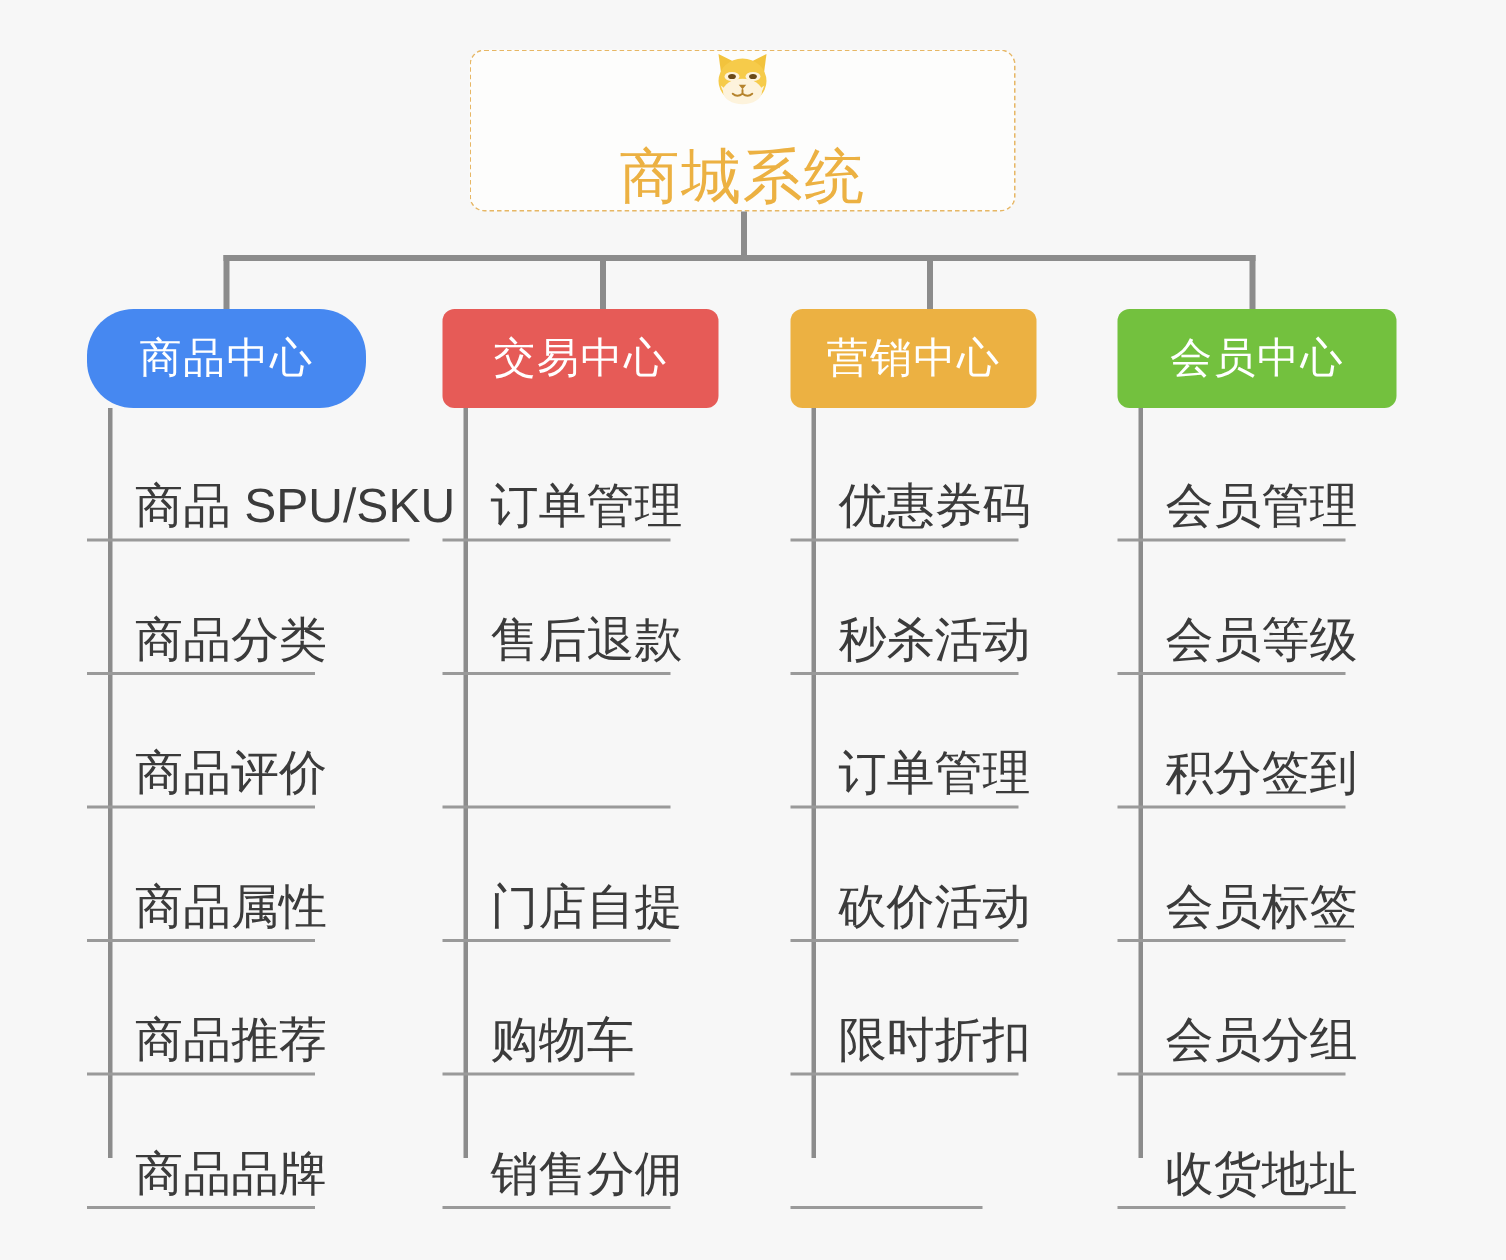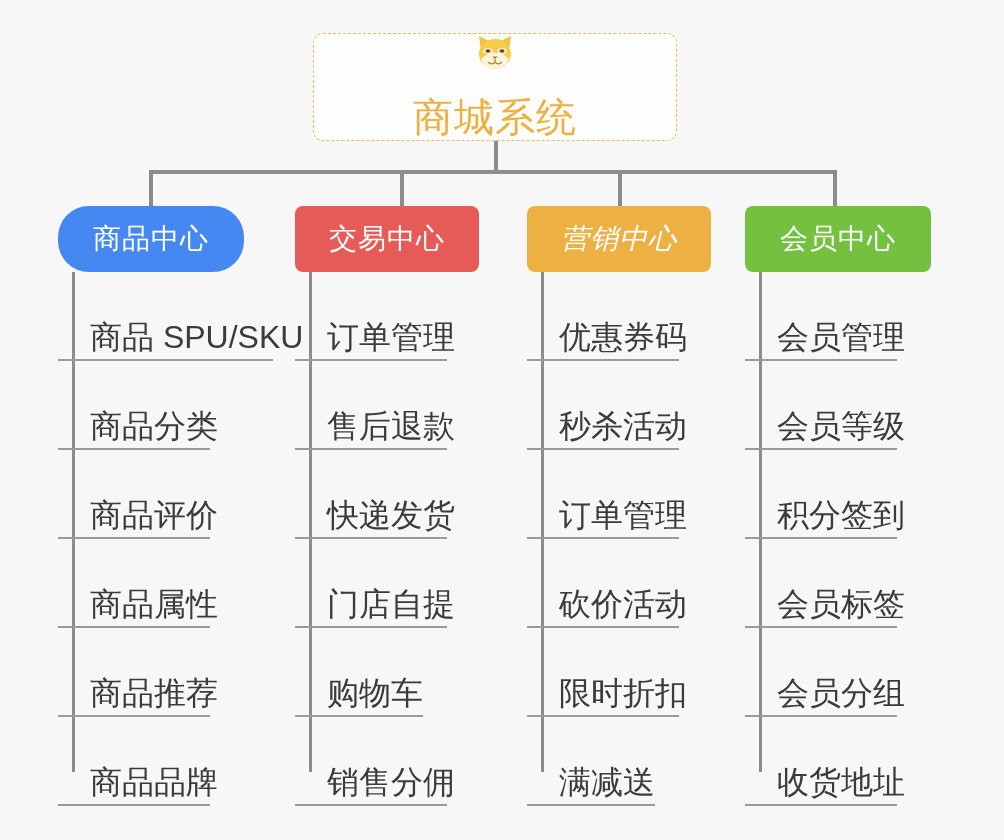--- a/index.html
+++ b/index.html
@@ -206,40 +206,39 @@
     <div class="leaf-list">
       <div class="leaf">
         <span class="leaf-label">订单管理</span>
         <span class="leaf-underline" style="width:152px;"></span>
       </div>
       <div class="leaf">
         <span class="leaf-label">售后退款</span>
         <span class="leaf-underline" style="width:152px;"></span>
       </div>
       <div class="leaf">
-        <span class="leaf-label">快递发货</span>
         <span class="leaf-underline" style="width:152px;"></span>
       </div>
       <div class="leaf">
         <span class="leaf-label">门店自提</span>
         <span class="leaf-underline" style="width:152px;"></span>
       </div>
       <div class="leaf">
         <span class="leaf-label">购物车</span>
         <span class="leaf-underline" style="width:128px;"></span>
       </div>
       <div class="leaf">
         <span class="leaf-label">销售分佣</span>
         <span class="leaf-underline" style="width:152px;"></span>
       </div>
     </div>
   </div>
 
   <div class="branch" style="left:527px; width:240px;">
-    <div class="branch-header" style="width: 184px; background: rgb(236, 177, 66); font-style: italic;">
+    <div class="branch-header" style="width: 164px; background: rgb(236, 177, 66);">
       <span>营销中心</span>
     </div>
     <div class="spine" style="left:14px; height:500px;"></div>
     <div class="leaf-list">
       <div class="leaf">
         <span class="leaf-label">优惠券码</span>
         <span class="leaf-underline" style="width:152px;"></span>
       </div>
       <div class="leaf">
         <span class="leaf-label">秒杀活动</span>
@@ -251,21 +250,20 @@
       </div>
       <div class="leaf">
         <span class="leaf-label">砍价活动</span>
         <span class="leaf-underline" style="width:152px;"></span>
       </div>
       <div class="leaf">
         <span class="leaf-label">限时折扣</span>
         <span class="leaf-underline" style="width:152px;"></span>
       </div>
       <div class="leaf">
-        <span class="leaf-label">满减送</span>
         <span class="leaf-underline" style="width:128px;"></span>
       </div>
     </div>
   </div>
 
   <div class="branch" style="left:745px; width:240px;">
     <div class="branch-header" style="width: 186px; background: rgb(115, 193, 62);">
       <span>会员中心</span>
     </div>
     <div class="spine" style="left:14px; height:500px;"></div>

